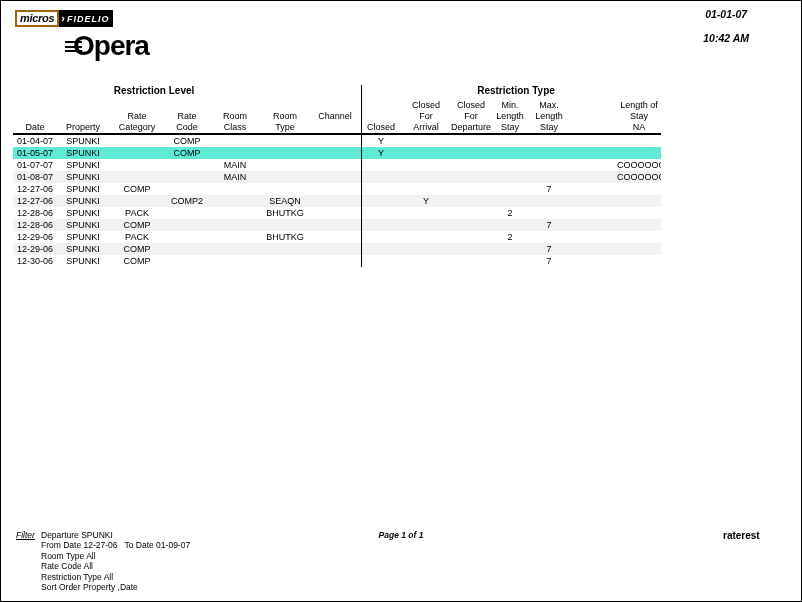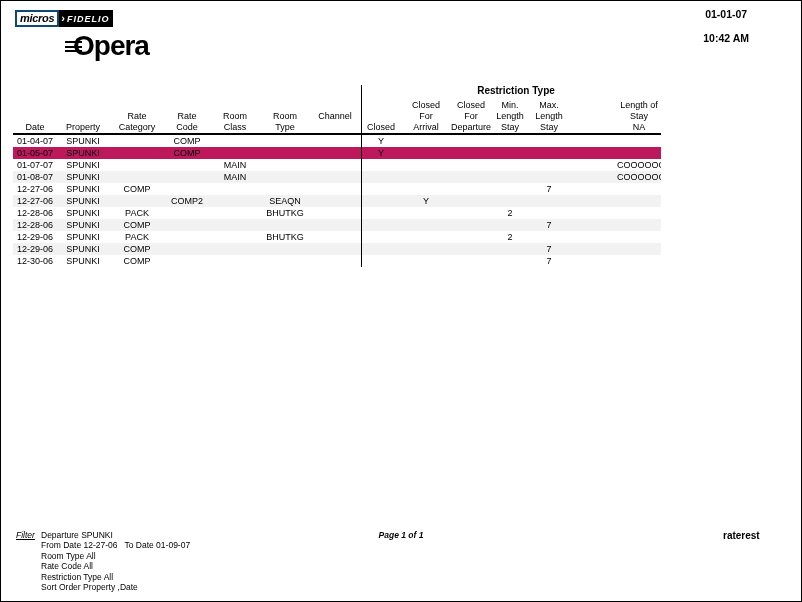--- a/index.html
+++ b/index.html
@@ -1,34 +1,34 @@
 <!DOCTYPE html>
 <html><head>
 <meta charset="utf-8">
 <style>
   html,body{margin:0;padding:0;background:#fff;}
   .page{position:relative;width:800px;height:600px;border:1px solid #000;background:#fff;
         font-family:"Liberation Sans","DejaVu Sans",sans-serif;color:#000;overflow:hidden;}
 
   
   .micros-logo{position:absolute;left:14px;top:9px;display:flex;align-items:stretch;}
-  .micros-box{border:2px solid #0c4a6e;background:#fff;color:#000;font-weight:bold;font-style:italic;
+  .micros-box{border:2px solid #a16207;background:#fff;color:#000;font-weight:bold;font-style:italic;
               font-size:11px;line-height:13px;padding:0 3px;letter-spacing:-0.3px;}
   .fidelio-box{background:#000;color:#fff;font-weight:bold;font-style:italic;font-size:9px;
                padding:0 4px 0 2px;display:flex;align-items:center;letter-spacing:1px;}
   .chev{font-weight:bold;font-style:normal;margin-right:1px;font-size:11px;line-height:9px;}
   .opera-logo{position:absolute;left:16px;top:29px;display:flex;align-items:center;
               font-size:28px;font-weight:bold;letter-spacing:-1px;margin-left:48px;}
   .opera-lines{width:17px;height:11px;margin-right:-9px;margin-top:1px;
                background:repeating-linear-gradient(to bottom,#000 0 2px,transparent 2px 4.5px);}
   .titles{position:absolute;left:0;top:7px;width:740px;text-align:center;}
   .hotel-title{font-size:12px;font-weight:bold;font-style:italic;}
   .report-title{margin-top:26px;font-size:11.5px;font-weight:bold;font-style:italic;}
   .datetime{position:absolute;top:7px;right:52px;text-align:center;font-size:10.5px;
-            font-weight:bold;}
+            font-weight:bold;font-style:italic;}
   .time-line{margin-top:12px;}
 
   
   .report-table{position:absolute;left:12px;top:84px;width:648px;}
   .group-row{position:relative;height:12px;}
   .group-left{position:absolute;left:0;width:282px;text-align:center;font-weight:bold;font-size:10px;}
   .group-right{position:absolute;left:348px;width:310px;text-align:center;font-weight:bold;font-size:10px;}
   .grid14{display:grid;grid-template-columns:44px 52px 56px 44px 52px 48px 52px 40px 50px 40px 38px 40px 48px 44px;}
   .header-grid{border-bottom:2px solid #000;height:36px;align-items:end;}
   .hcell{font-size:9px;line-height:11px;text-align:center;white-space:pre-line;}
@@ -63,20 +63,21 @@
   </div>
 
 
   <div class="datetime">
     <div>01-01-07</div>
     <div class="time-line">10:42 AM</div>
   </div>
 
   <div class="report-table">
     <div class="group-row">
+      <div class="group-left">Restriction Level</div>
       <div class="group-right">Restriction Type</div>
     </div>
     <div class="grid14 header-grid" id="header-grid">
         <div class="hcell hcell-date">Date</div>
         <div class="hcell hcell-property">Property</div>
         <div class="hcell hcell-rate_category">Rate
 Category</div>
         <div class="hcell hcell-rate_code">Rate
 Code</div>
         <div class="hcell hcell-room_class">Room
@@ -112,21 +113,21 @@
           <div class="tcell tcell-room_type"></div>
           <div class="tcell tcell-channel"></div>
           <div class="tcell tcell-closed">Y</div>
           <div class="tcell tcell-closed_for_arrival"></div>
           <div class="tcell tcell-closed_for_departure"></div>
           <div class="tcell tcell-min_length_stay"></div>
           <div class="tcell tcell-max_length_stay"></div>
           <div class="tcell tcell-spacer"></div>
           <div class="tcell tcell-length_of_stay_na"></div>
         </div>
-        <div class="grid14 trow" style="background: #be185d;">
+        <div class="grid14 trow" style="background: #5eead4;">
           <div class="tcell tcell-date">01-05-07</div>
           <div class="tcell tcell-property">SPUNKI</div>
           <div class="tcell tcell-rate_category"></div>
           <div class="tcell tcell-rate_code">COMP</div>
           <div class="tcell tcell-room_class"></div>
           <div class="tcell tcell-room_type"></div>
           <div class="tcell tcell-channel"></div>
           <div class="tcell tcell-closed">Y</div>
           <div class="tcell tcell-closed_for_arrival"></div>
           <div class="tcell tcell-closed_for_departure"></div>

